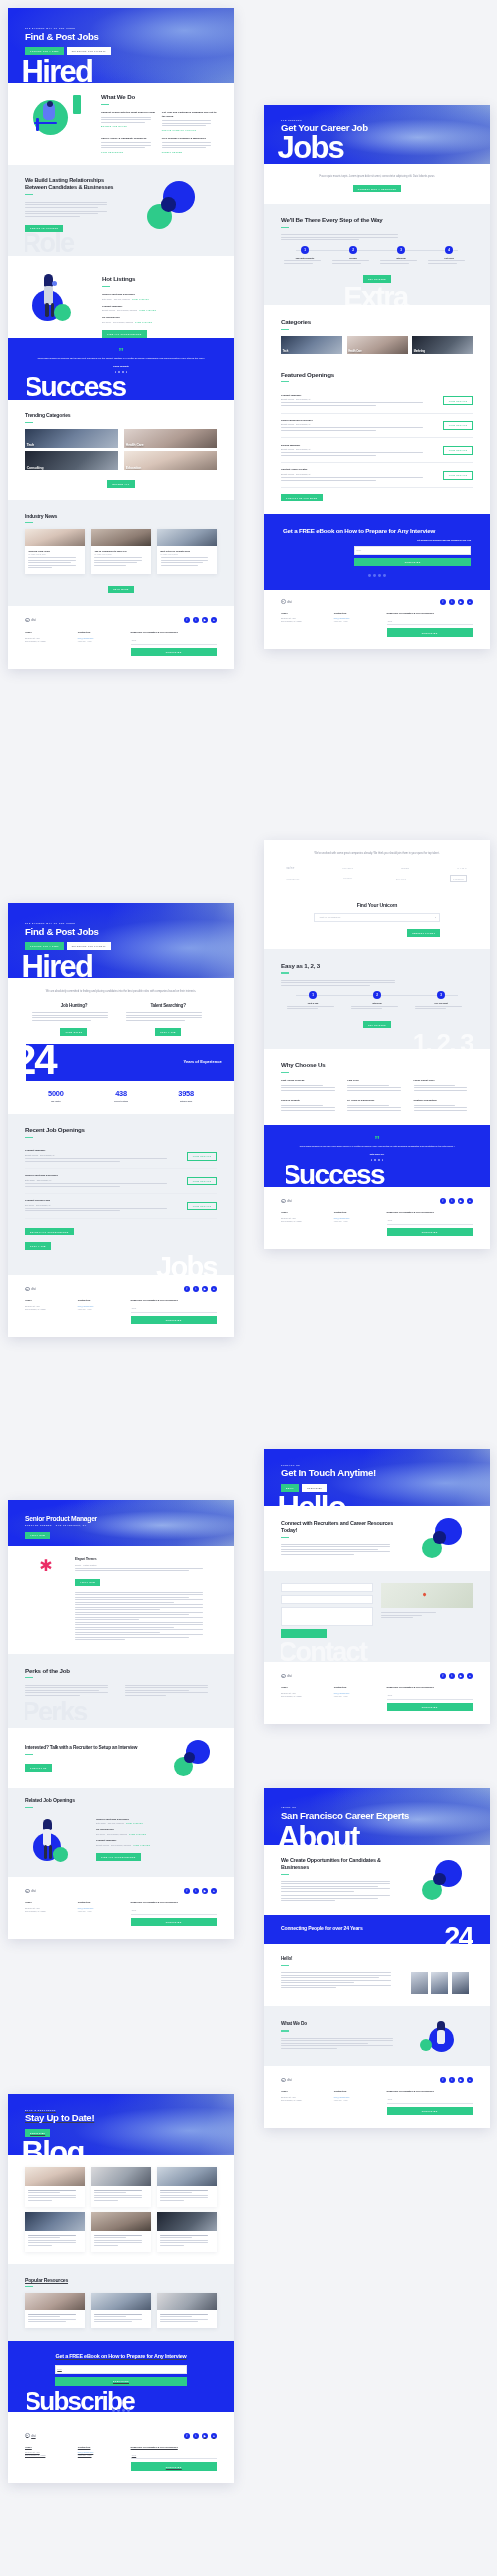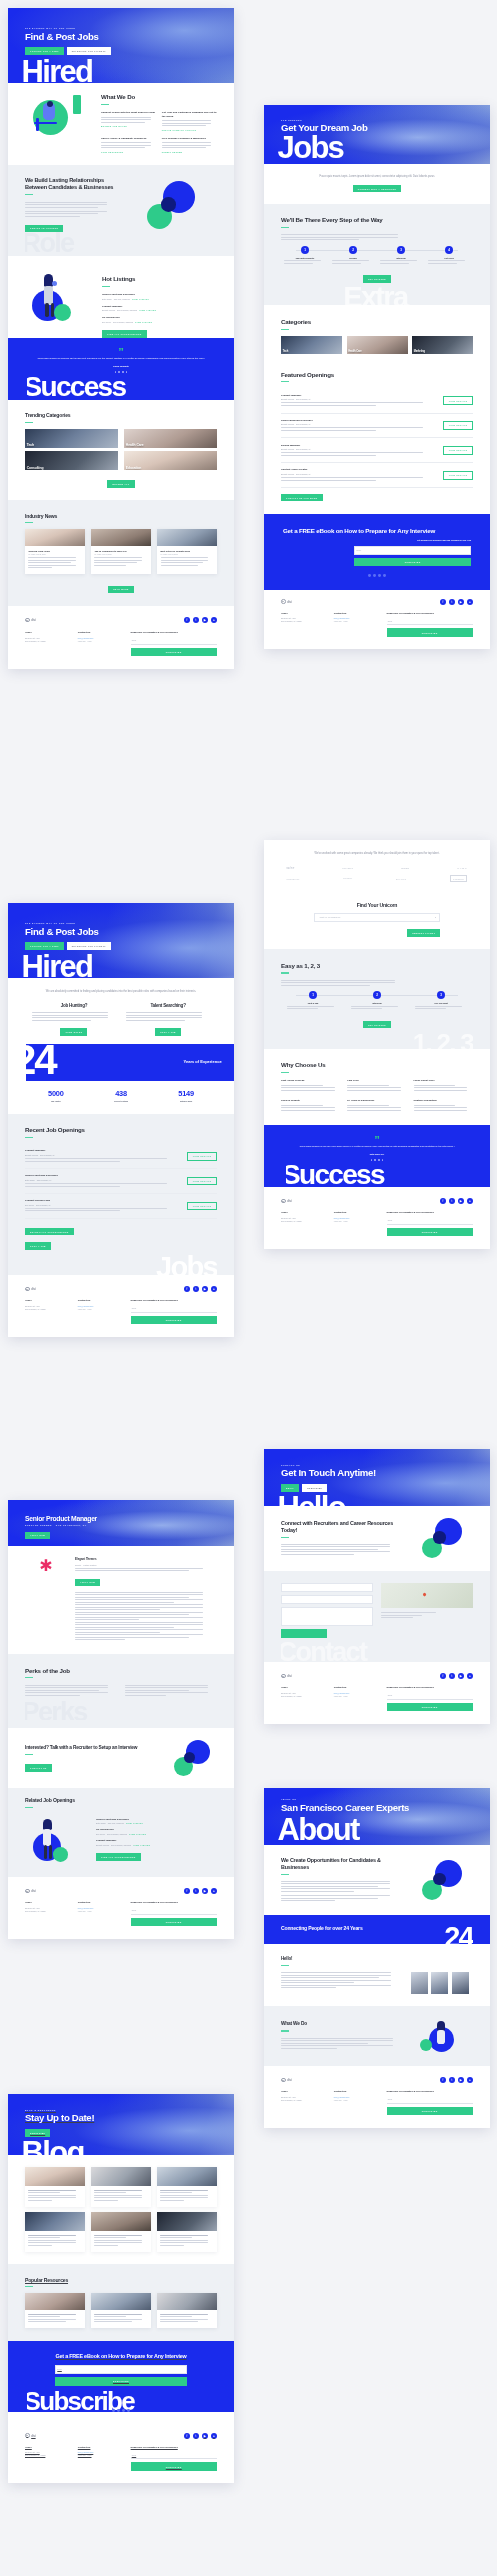--- a/index.html
+++ b/index.html
@@ -420,21 +420,21 @@
         </div>
       </div>
     </div>
   </div>
 
   <div class="page" style="left:264px; top:105px;">
     <div class="hero" style="height:59px">
       <div class="hero-photo v2"></div>
       <div class="hero-inner" style="padding-top:13.6px">
         <div class="eyebrow">Job Seekers</div>
-        <div class="hero-title">Get Your Dream Job</div>
+        <div class="hero-title">Get Your Career Job</div>
         <div class="watermark white" style="margin-top:2.3px">Jobs</div>
       </div>
     </div>
     <div class="sect" style="text-align:center;padding:11.3px 25px">
       <div class="lead">Fusce quis mauris turpis. Lorem ipsum dolor sit amet, consectetur adipiscing elit. Duis lobortis purus</div>
       <span class="btn" style="margin-top:5.1px">Connect With a Recruiter</span>
     </div>
     <div class="sect gray" style="padding-bottom:0">
       <div class="h2">We'll Be There Every Step of the Way</div>
       <div class="rule"></div>
@@ -635,21 +635,21 @@
       <div class="stats">
         <div class="stat">
           <div class="n">5000</div>
           <div class="l">Job Posted</div>
         </div>
         <div class="stat">
           <div class="n">438</div>
           <div class="l">Current Listings</div>
         </div>
         <div class="stat">
-          <div class="n">5149</div>
+          <div class="n">3958</div>
           <div class="l">Matches Made</div>
         </div>
       </div>
     </div>
     <div class="sect gray" style="padding-bottom:0">
       <div class="h2">Recent Job Openings</div>
       <div class="rule"></div>
       <div class="job">
         <div class="jb">
           <div class="job-t">Product Manager</div>
@@ -1121,21 +1121,21 @@
           <div class="inp">Email</div>
           <div class="subbtn">Subscribe</div>
         </div>
       </div>
     </div>
   </div>
 
   <div class="page" style="left:264px; top:1788px;">
     <div class="hero" style="height:57px">
       <div class="hero-photo v2"></div>
-      <div class="hero-inner" style="padding-top:7px">
+      <div class="hero-inner" style="padding-top:15px">
         <div class="eyebrow"></div>
         <div class="eyebrow">About Us</div>
         <div class="hero-title">San Francisco Career Experts</div>
         <div class="watermark white">About</div>
       </div>
     </div>
     <div class="sect">
       <div class="cols2" style="align-items:center">
         <div class="col">
           <div class="h2" style="font-size:5.4px">We Create Opportunities for Candidates &amp; Businesses</div>

